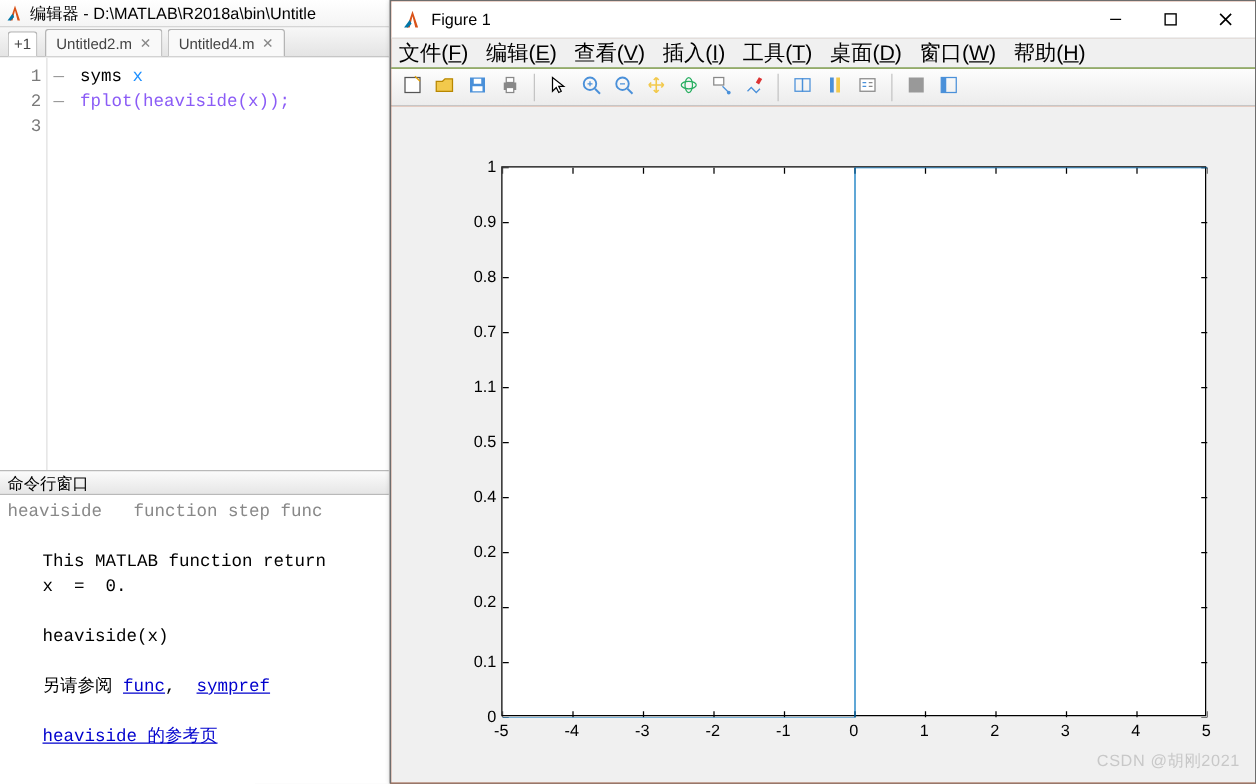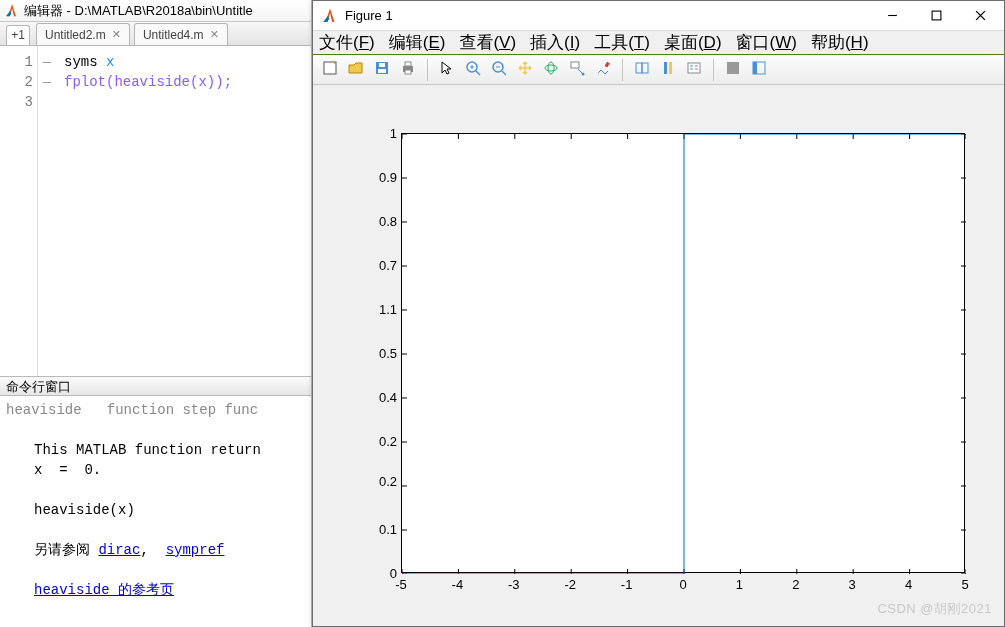--- a/index.html
+++ b/index.html
@@ -100,21 +100,21 @@
     </div>
     <div class="cmd-title">命令行窗口</div>
     <div class="cmd-body">
       <div class="row" style="color:#888">heaviside   function step func</div>
       <div class="row"></div>
       <div class="row" style="padding-left:28px">This MATLAB function return</div>
       <div class="row" style="padding-left:28px">x  =  0.</div>
       <div class="row"></div>
       <div class="row" style="padding-left:28px">heaviside(x)</div>
       <div class="row"></div>
-      <div class="row" style="padding-left:28px"><span>另请参阅 </span><span class="link">dirac</span><span>,  </span><span class="link">sympref</span></div>
+      <div class="row" style="padding-left:28px"><span>另请参阅 </span><span class="link">func</span><span>,  </span><span class="link">sympref</span></div>
       <div class="row"></div>
       <div class="row" style="padding-left:28px"><span class="link">heaviside 的参考页</span></div>
     </div>
   </div>
 </div>
 
 <div class="figure-win">
   <div class="fig-titlebar">
     <svg class="matlab-ico" viewBox="0 0 24 24">
         <path fill="#d95319" d="M12 2 L18 20 L15 20 L12 8 L9 20 L6 20 Z"></path>

